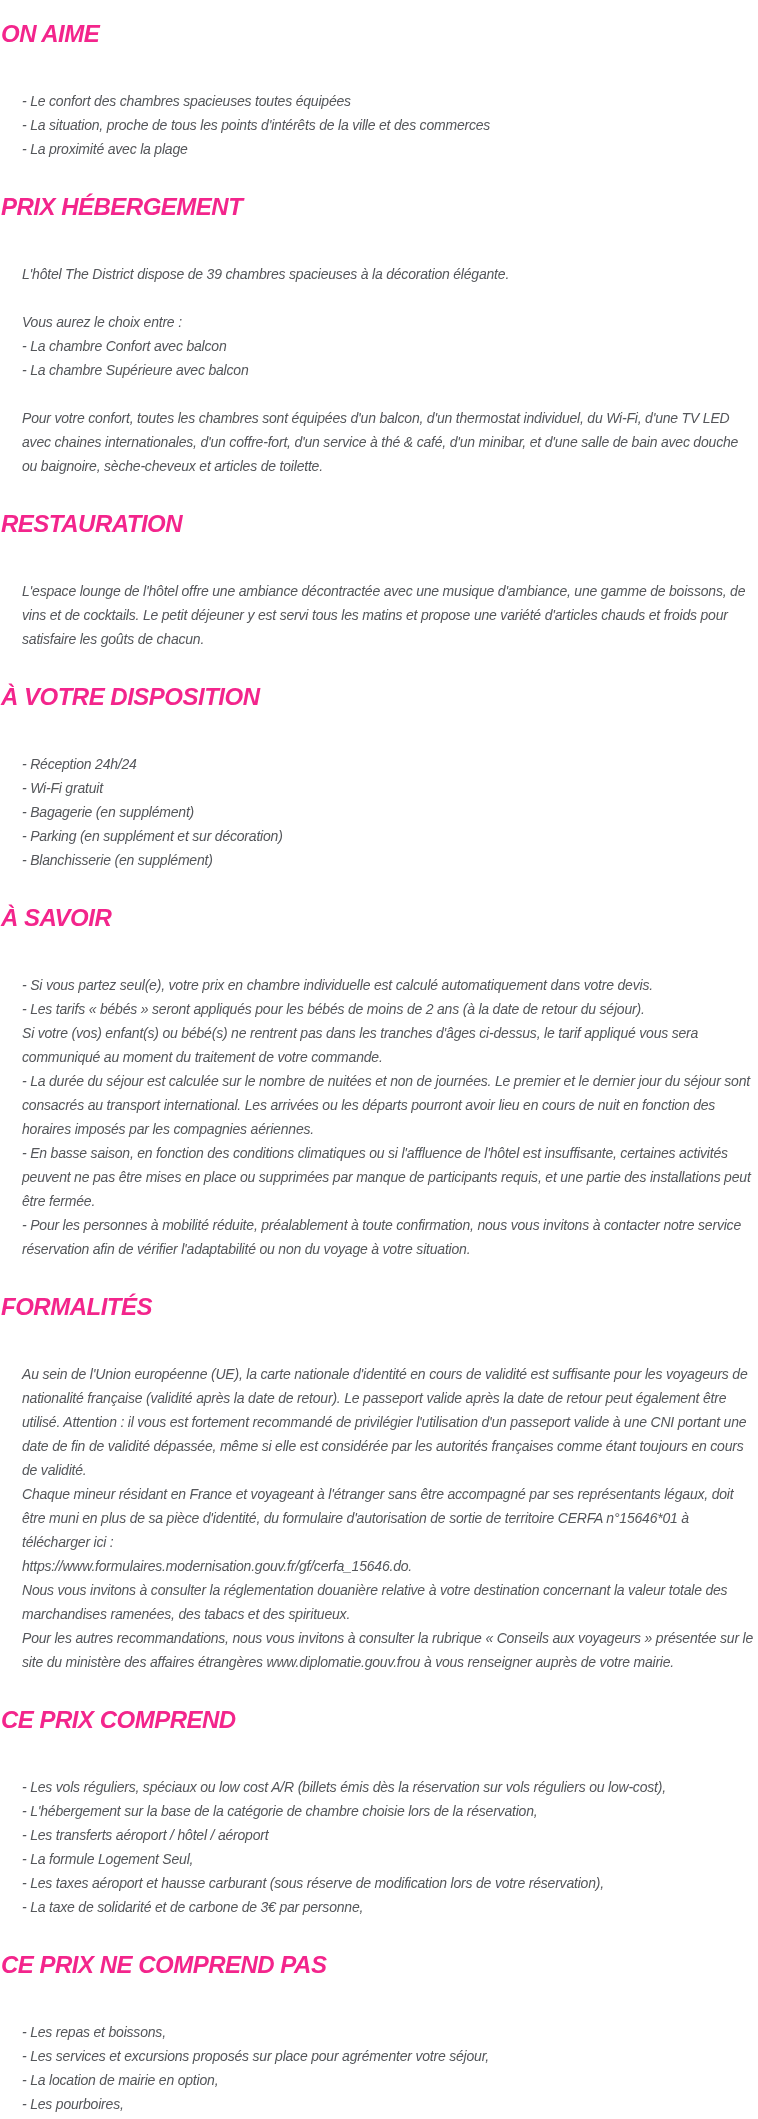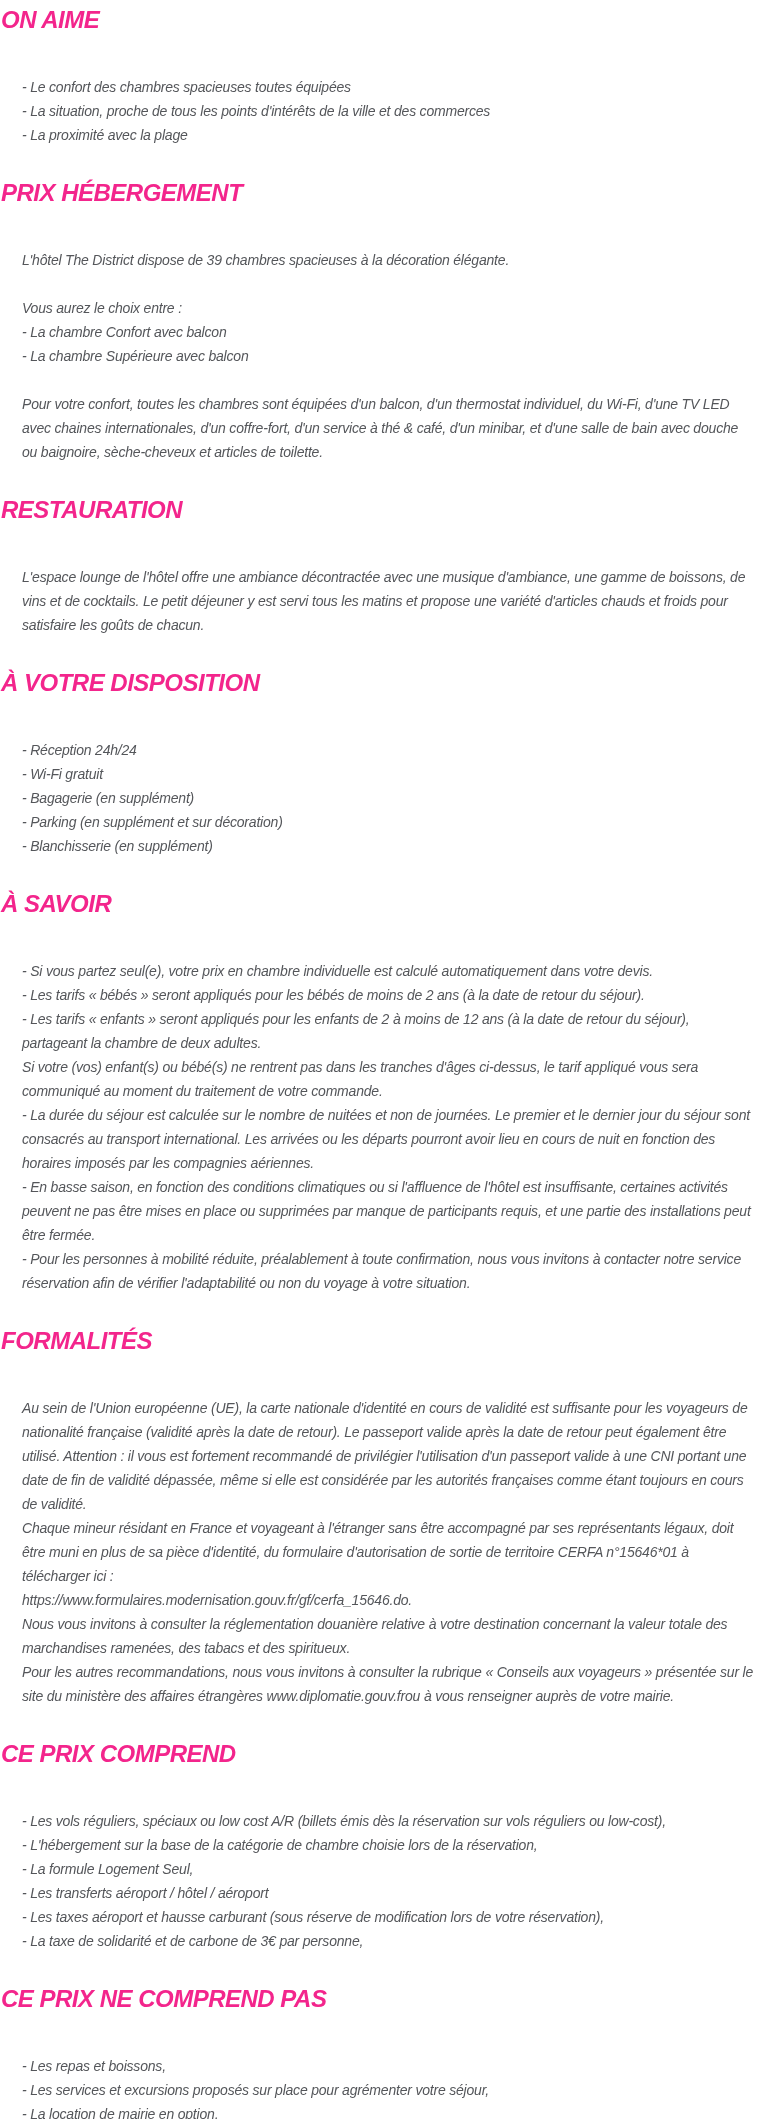--- a/index.html
+++ b/index.html
@@ -26,21 +26,21 @@
   section.section { margin: 0; }
   h2.section-title {
     color: var(--accent);
     font-size: 24px;
     line-height: 26px;
     font-weight: 700;
     font-style: italic;
     letter-spacing: -0.5px;
     margin: 33px 0 42px 0;
   }
-  section.section:first-child h2.section-title { margin-top: 0; }
+  section.section:first-child h2.section-title { margin-top: 14px; }
   .block { margin: 0 0 24px 0; padding-left: 21px; }
   section.section > .block:last-child { margin-bottom: 24px; }
   .line {
     font-size: 14px;
     line-height: 24px;
     letter-spacing: -0.2px;
   }
 </style>
 </head>
 <body>
@@ -83,21 +83,20 @@
           <div class="line">- Bagagerie (en supplément)</div>
           <div class="line">- Parking (en supplément et sur décoration)</div>
           <div class="line">- Blanchisserie (en supplément)</div>
         </div>
       </section>
       <section class="section">
         <h2 class="section-title">À SAVOIR</h2>
         <div class="block">
           <div class="line">- Si vous partez seul(e), votre prix en chambre individuelle est calculé automatiquement dans votre devis.</div>
           <div class="line">- Les tarifs « bébés » seront appliqués pour les bébés de moins de 2 ans (à la date de retour du séjour).</div>
-          <div class="line">- Les tarifs « enfants » seront appliqués pour les enfants de 2 à moins de 12 ans (à la date de retour du séjour), partageant la chambre de deux adultes.</div>
           <div class="line">Si votre (vos) enfant(s) ou bébé(s) ne rentrent pas dans les tranches d'âges ci-dessus, le tarif appliqué vous sera communiqué au moment du traitement de votre commande.</div>
           <div class="line">- La durée du séjour est calculée sur le nombre de nuitées et non de journées. Le premier et le dernier jour du séjour sont consacrés au transport international. Les arrivées ou les départs pourront avoir lieu en cours de nuit en fonction des horaires imposés par les compagnies aériennes.</div>
           <div class="line">- En basse saison, en fonction des conditions climatiques ou si l'affluence de l'hôtel est insuffisante, certaines activités peuvent ne pas être mises en place ou supprimées par manque de participants requis, et une partie des installations peut être fermée.</div>
           <div class="line">- Pour les personnes à mobilité réduite, préalablement à toute confirmation, nous vous invitons à contacter notre service réservation afin de vérifier l'adaptabilité ou non du voyage à votre situation.</div>
         </div>
       </section>
       <section class="section">
         <h2 class="section-title">FORMALITÉS</h2>
         <div class="block">
           <div class="line">Au sein de l'Union européenne (UE), la carte nationale d'identité en cours de validité est suffisante pour les voyageurs de nationalité française (validité après la date de retour). Le passeport valide après la date de retour peut également être utilisé. Attention : il vous est fortement recommandé de privilégier l'utilisation d'un passeport valide à une CNI portant une date de fin de validité dépassée, même si elle est considérée par les autorités françaises comme étant toujours en cours de validité.</div>
@@ -105,22 +104,22 @@
           <div class="line">https://www.formulaires.modernisation.gouv.fr/gf/cerfa_15646.do.</div>
           <div class="line">Nous vous invitons à consulter la réglementation douanière relative à votre destination concernant la valeur totale des marchandises ramenées, des tabacs et des spiritueux.</div>
           <div class="line">Pour les autres recommandations, nous vous invitons à consulter la rubrique « Conseils aux voyageurs » présentée sur le site du ministère des affaires étrangères www.diplomatie.gouv.frou à vous renseigner auprès de votre mairie.</div>
         </div>
       </section>
       <section class="section">
         <h2 class="section-title">CE PRIX COMPREND</h2>
         <div class="block">
           <div class="line">- Les vols réguliers, spéciaux ou low cost A/R (billets émis dès la réservation sur vols réguliers ou low-cost),</div>
           <div class="line">- L'hébergement sur la base de la catégorie de chambre choisie lors de la réservation,</div>
+          <div class="line">- Les transferts aéroport / hôtel / aéroport</div>
           <div class="line">- La formule Logement Seul,</div>
-          <div class="line">- Les transferts aéroport / hôtel / aéroport</div>
           <div class="line">- Les taxes aéroport et hausse carburant (sous réserve de modification lors de votre réservation),</div>
           <div class="line">- La taxe de solidarité et de carbone de 3€ par personne,</div>
         </div>
       </section>
       <section class="section">
         <h2 class="section-title">CE PRIX NE COMPREND PAS</h2>
         <div class="block">
           <div class="line">- Les repas et boissons,</div>
           <div class="line">- Les services et excursions proposés sur place pour agrémenter votre séjour,</div>
           <div class="line">- La location de mairie en option,</div>

